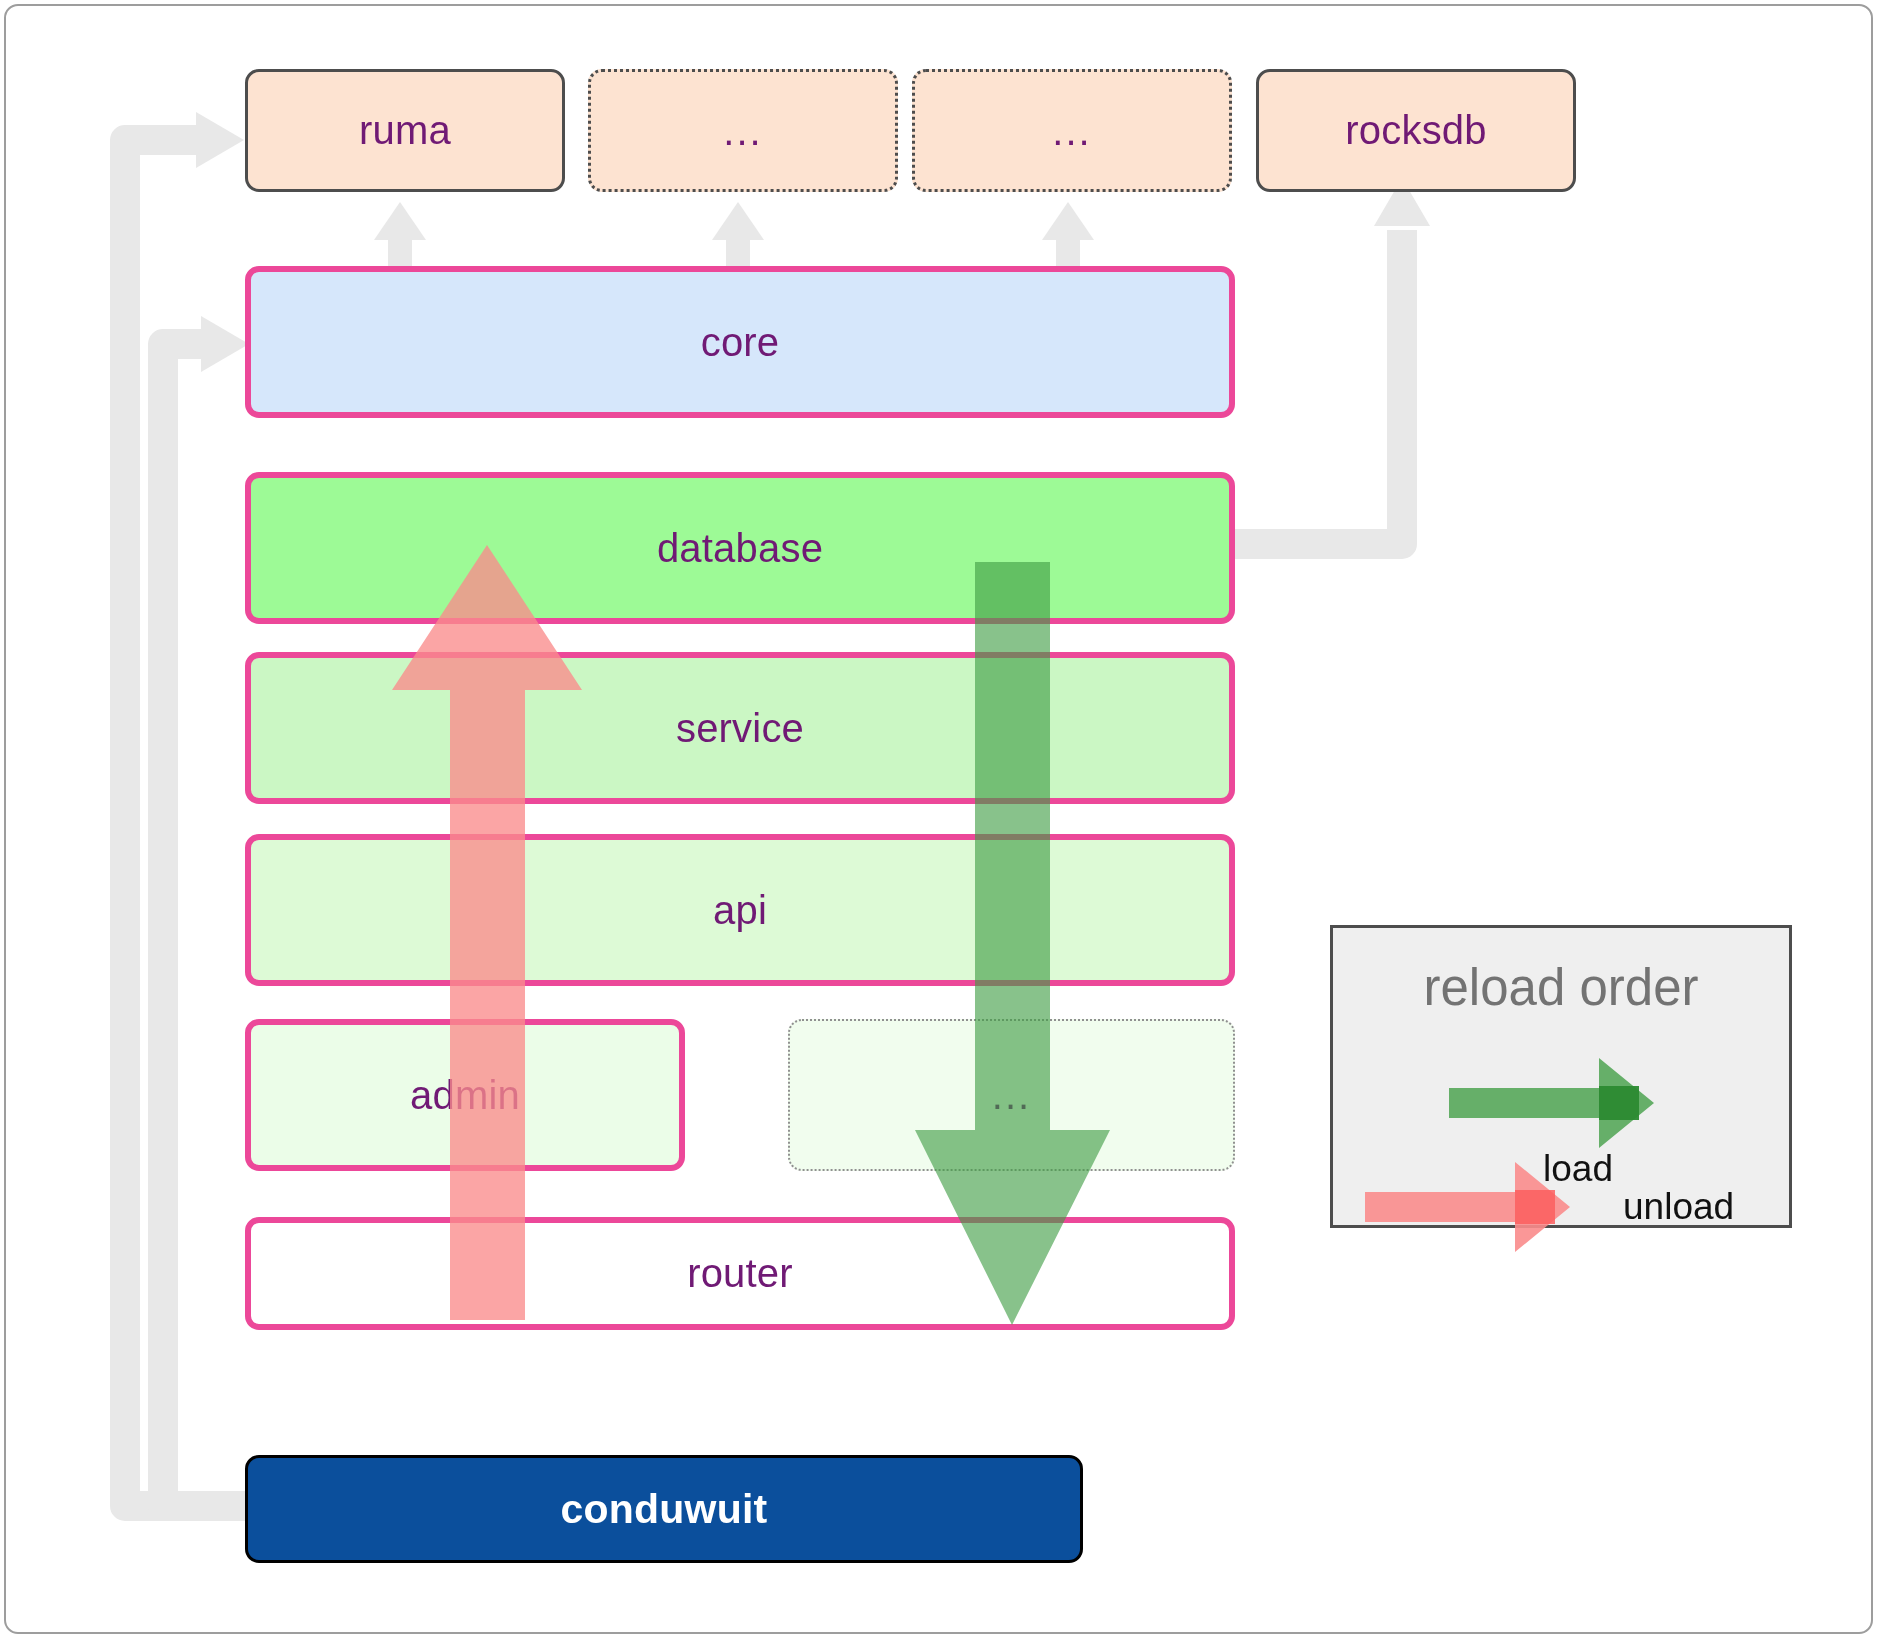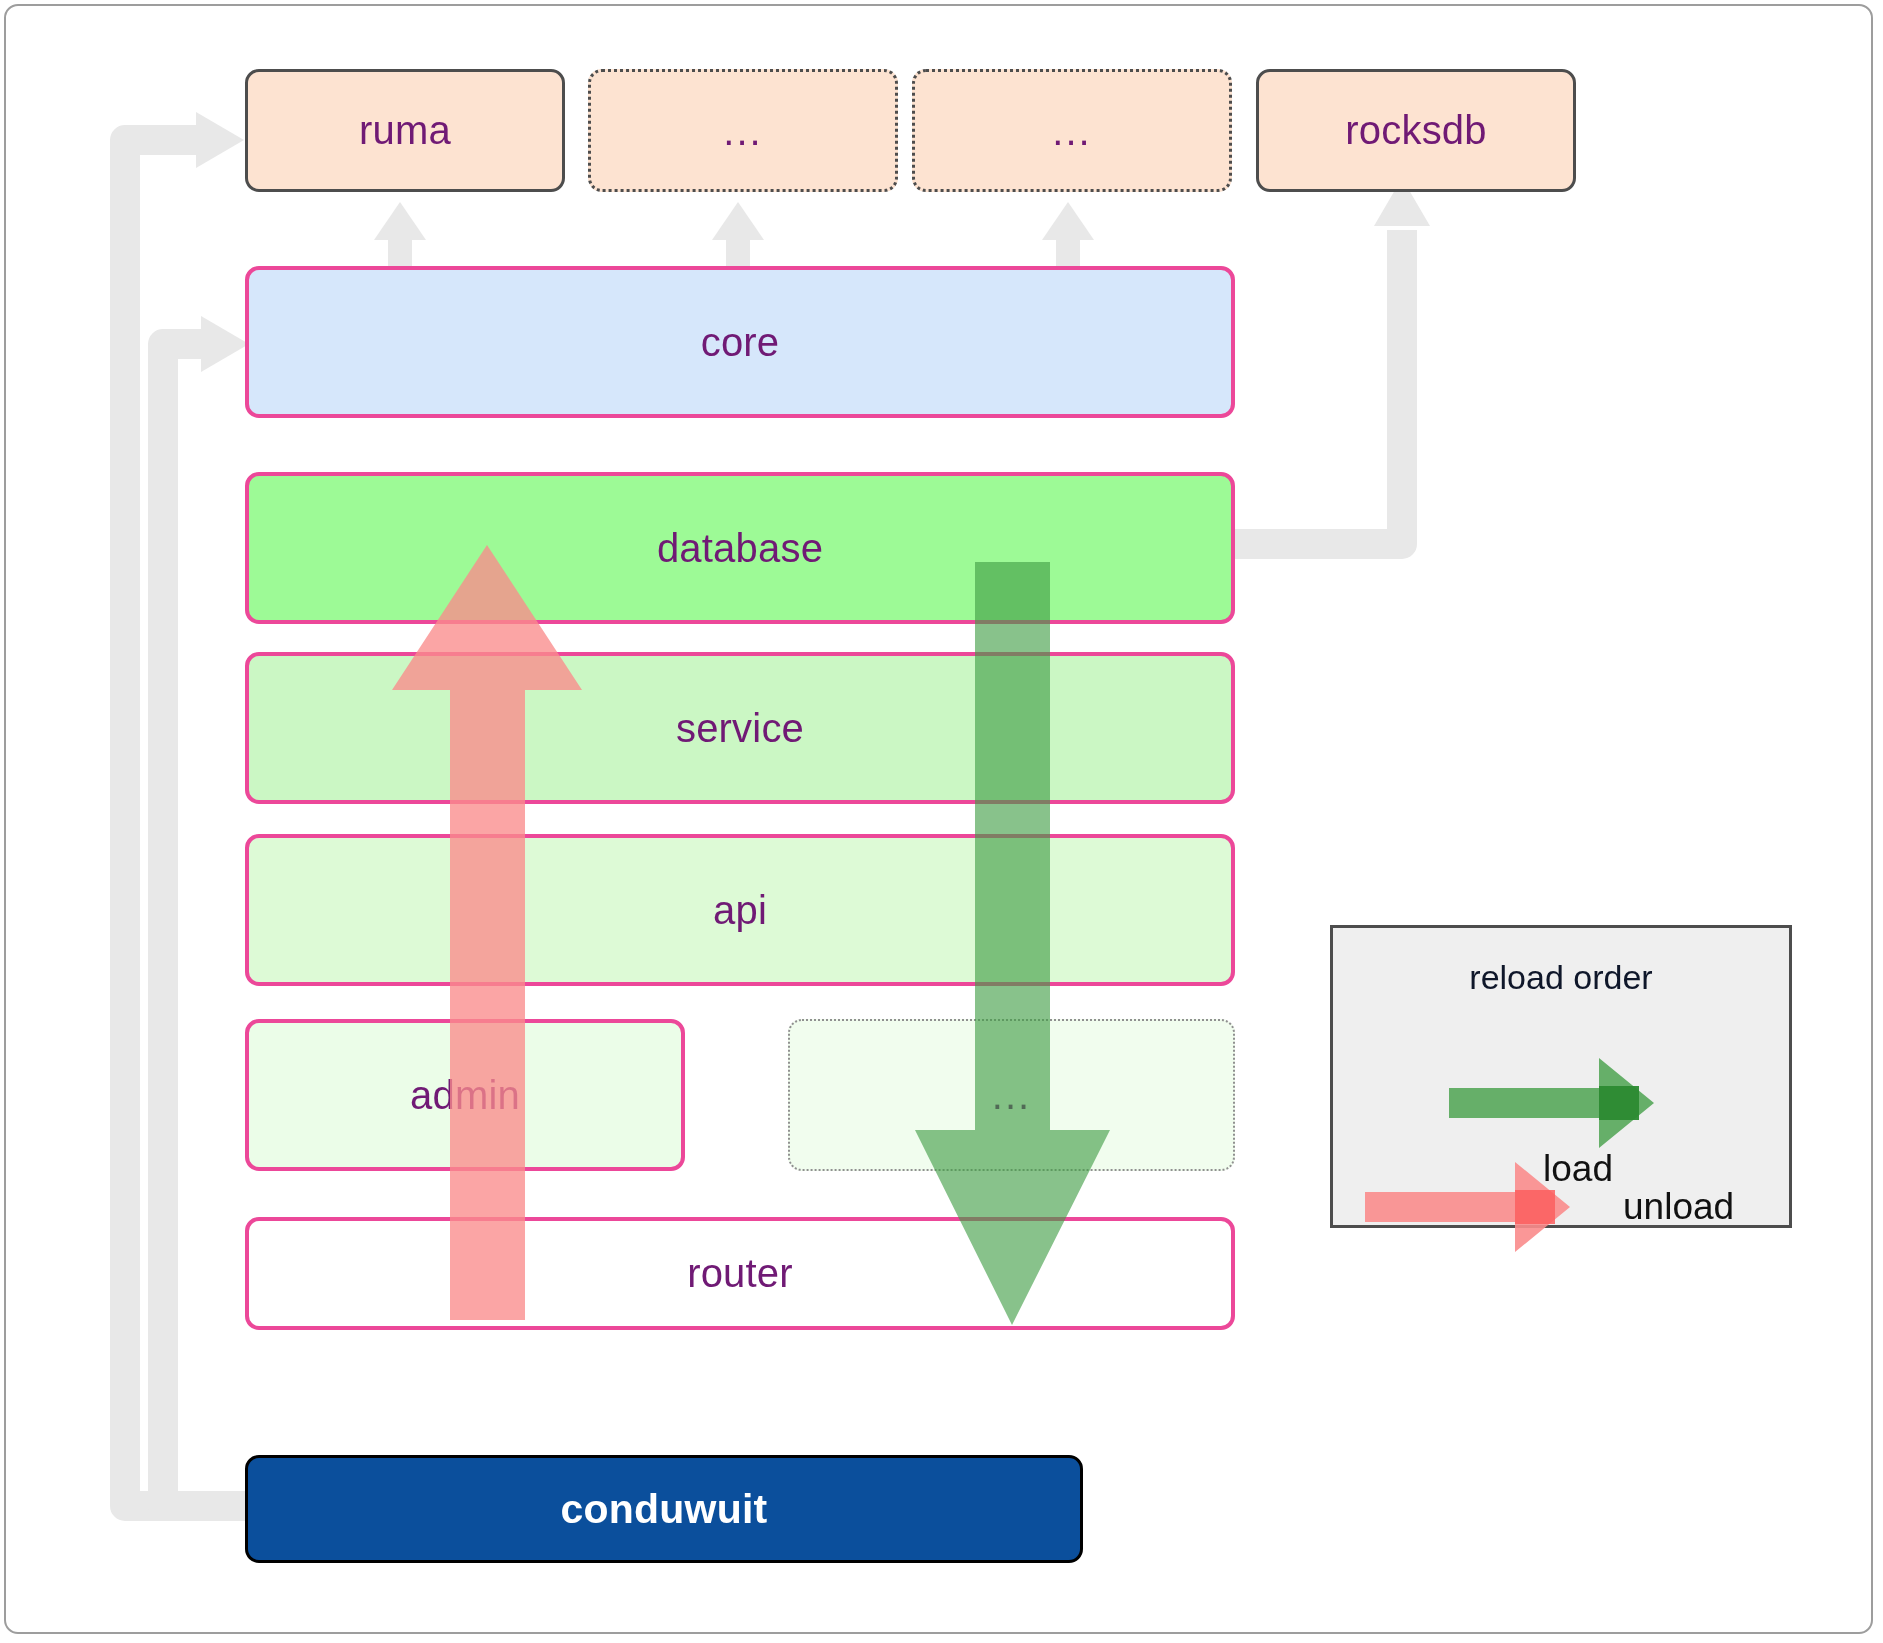--- a/index.html
+++ b/index.html
@@ -55,21 +55,21 @@
     border: 3px dotted #4d4d4d;
   }
   .dots {
     letter-spacing: 2px;
     font-size: 40px;
     line-height: 0.4;
   }
 
   
   .layer {
-    border: 4px solid #ec4899;
+    border: 6px solid #ec4899;
     height: 152px;
     left: 245px;
     width: 990px;
   }
   .layer-core     { background: #d6e7fb; top: 266px; }
   .layer-database { background: #9dfa96; top: 472px; }
   .layer-service  { background: #cbf7c4; top: 652px; }
   .layer-api      { background: #ddfad6; top: 834px; }
   .layer-admin    { background: #ebfde8; top: 1019px; width: 440px; }
   .layer-dots     { background: #f1fdee; top: 1019px; left: 788px; width: 447px;
@@ -99,22 +99,22 @@
     top: 925px;
     width: 462px;
     height: 303px;
     background: #efefef;
     border: 3px solid #4d4d4d;
     box-sizing: border-box;
     z-index: 6;
   }
   #legend .title {
     text-align: center;
-    font-size: 34px;
-    color: #0f172a;
+    font-size: 51px;
+    color: #737373;
     margin-top: 30px;
   }
   .legend-row {
     position: absolute;
     display: flex;
     align-items: center;
     left: 32px;
     width: 400px;
   }
   .legend-row .txt {

